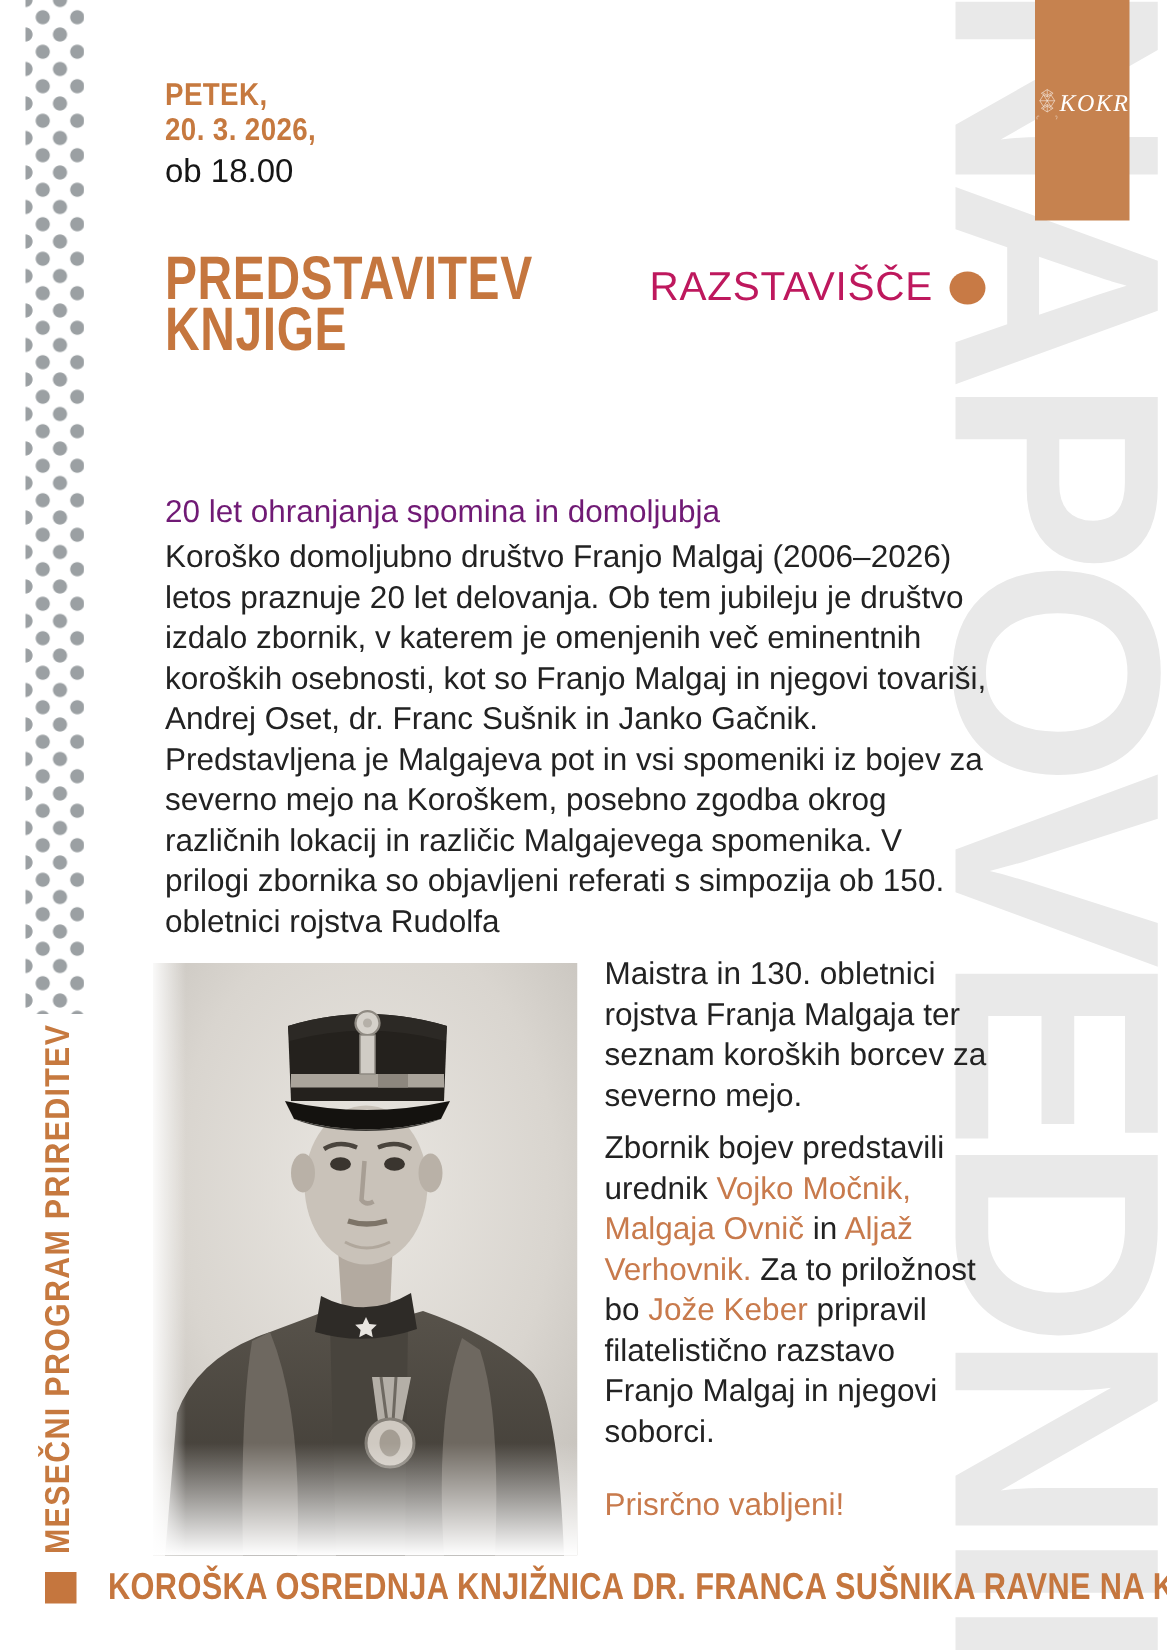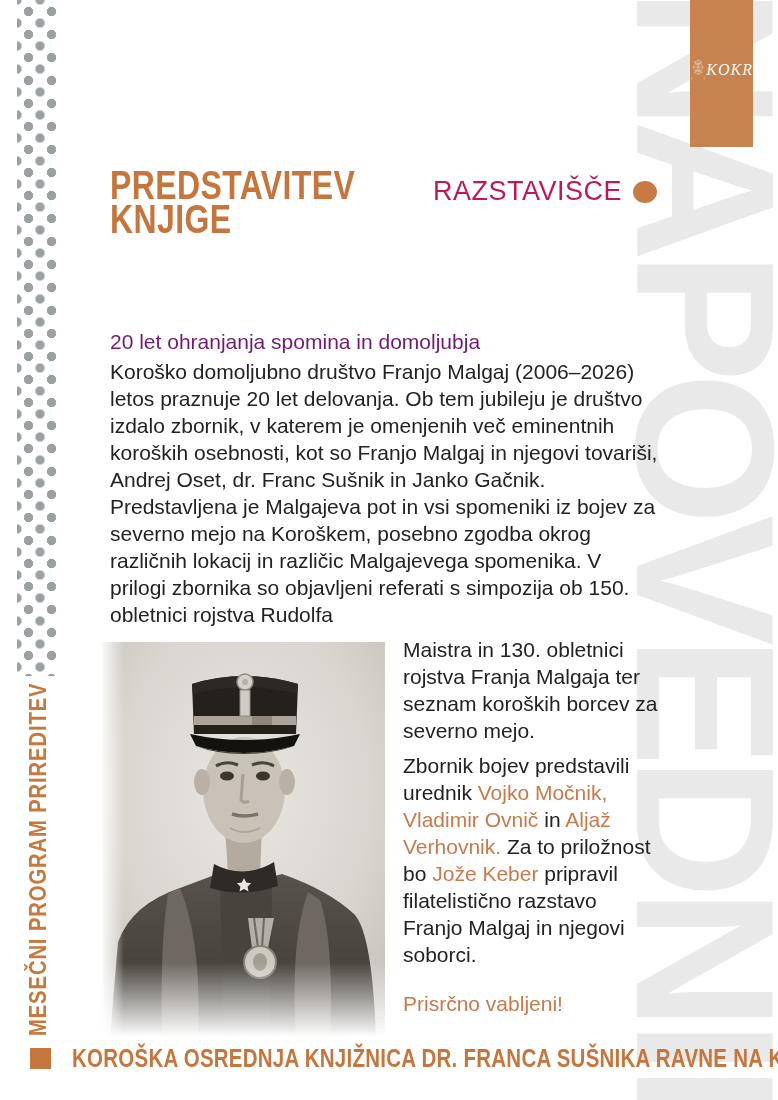--- a/index.html
+++ b/index.html
@@ -123,20 +123,25 @@
         </g>
       </g>
       <g transform="translate(0,44)">
         <path d="M4 14 Q2 6 8 8" stroke="#ffffff" fill="none" stroke-width="0.8"></path>
         <path d="M40 14 Q44 6 38 8" stroke="#ffffff" fill="none" stroke-width="0.8"></path>
       </g>
     </svg>
     <div class="logo-text">KOKR</div>
   </div>
 
+  <div class="date-block">
+    <div class="date-orange">PETEK,</div>
+    <div class="date-orange">20. 3. 2026,</div>
+    <div class="date-time">ob 18.00</div>
+  </div>
 
   <div class="title">
     <div>PREDSTAVITEV</div>
     <div>KNJIGE</div>
   </div>
 
   <div class="venue">
     <span class="venue-label">RAZSTAVIŠČE</span>
     <span class="venue-dot"></span>
   </div>
@@ -213,21 +218,21 @@
           <circle cx="158" cy="320" r="16" fill="#cfc9c1" stroke="#847f77" stroke-width="2"></circle>
           <ellipse cx="158" cy="320" rx="7" ry="9" fill="#a49d93"></ellipse>
         </g>
 
         <rect x="0" y="320" width="283" height="75" fill="url(#fadeBottom)"></rect>
         <rect x="0" y="0" width="22" height="395" fill="url(#fadeLeft)"></rect>
       </svg>
     </div>
 
     <p>Maistra in 130. obletnici rojstva Franja Malgaja ter seznam koroških borcev za severno mejo.</p>
-    <p><span>Zbornik bojev predstavili urednik </span><span class="accent">Vojko Močnik,</span><span> </span><span class="accent">Vladimir Ovnič</span><span> in </span><span class="accent">Aljaž Verhovnik.</span><span> Za to priložnost bo </span><span class="accent">Jože Keber</span><span> pripravil filatelistično razstavo Franjo Malgaj in njegovi soborci.</span></p>
+    <p><span>Zbornik bojev predstavili urednik </span><span class="accent">Vojko Močnik,</span><span> </span><span class="accent">Malgaja Ovnič</span><span> in </span><span class="accent">Aljaž Verhovnik.</span><span> Za to priložnost bo </span><span class="accent">Jože Keber</span><span> pripravil filatelistično razstavo Franjo Malgaj in njegovi soborci.</span></p>
     <p class="invite">Prisrčno vabljeni!</p>
   </div>
 
   <div class="side-vertical">MESEČNI PROGRAM PRIREDITEV</div>
 
   <div class="footer">
     <div class="footer-square"></div>
     <div class="footer-text">KOROŠKA OSREDNJA KNJIŽNICA DR. FRANCA SUŠNIKA RAVNE NA KOROŠKEM</div>
   </div>
 

